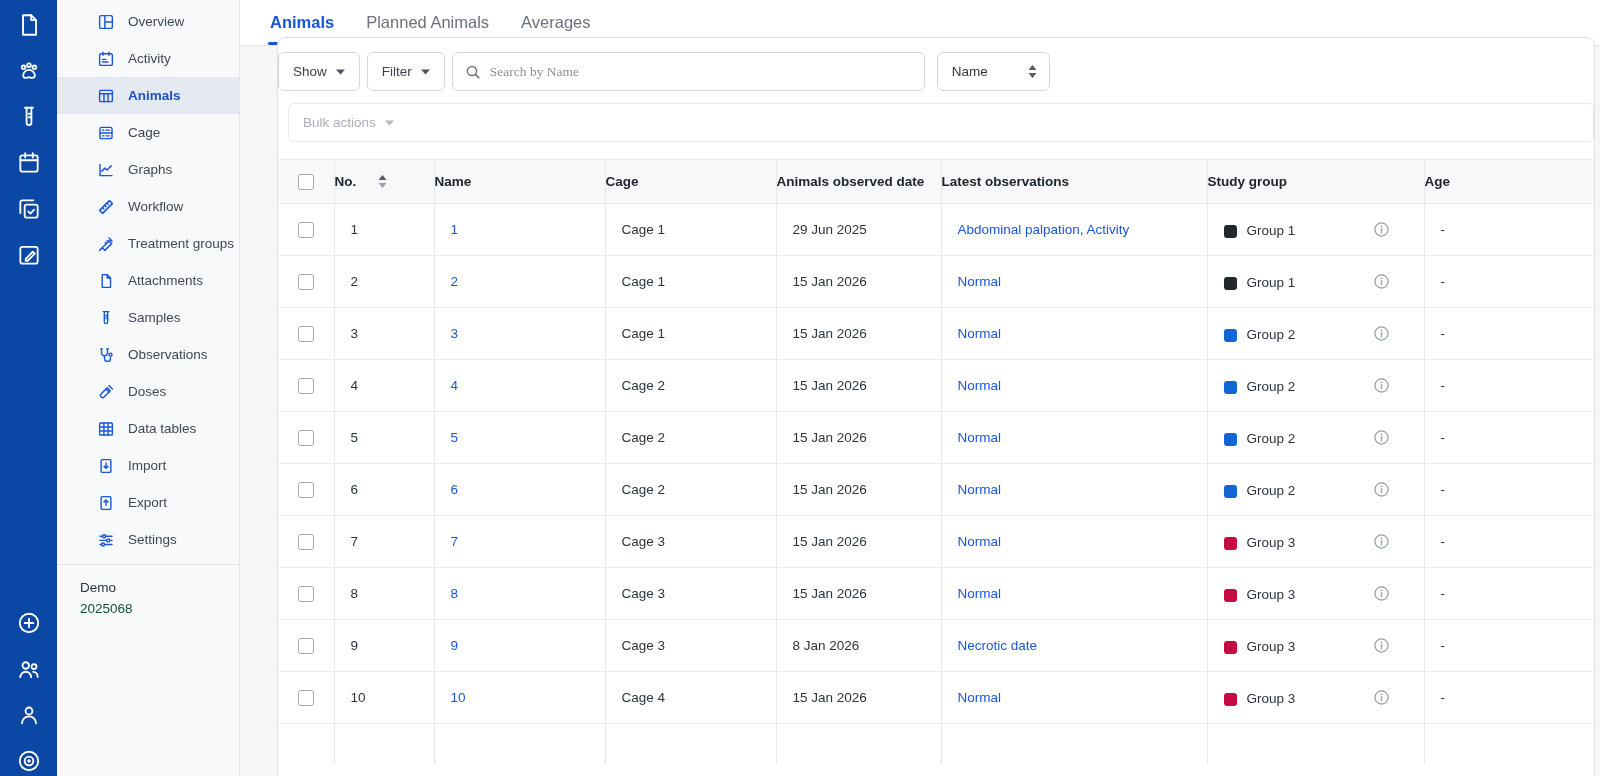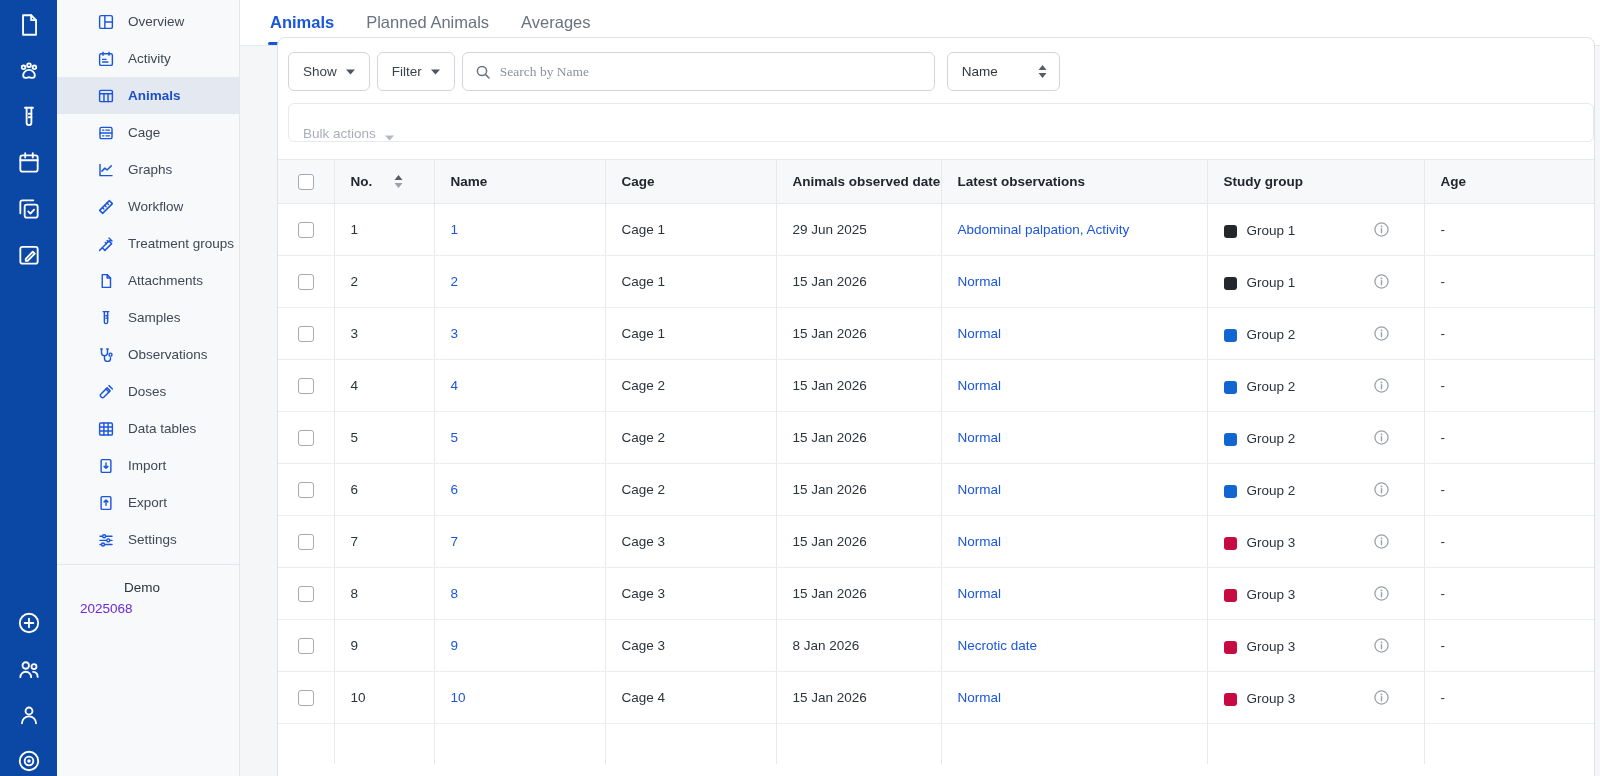--- a/index.html
+++ b/index.html
@@ -16,55 +16,55 @@
 
   
   .sidebar { position:absolute; left:57px; top:0; width:183px; height:776px; background:#f8f9fb;
              border-right:1px solid #e3e6ea; padding-top:3px; }
   .sb-item { height:37px; display:flex; align-items:center; gap:13px; padding-left:40px; cursor:pointer;
              font-size:13.5px; color:#3f4854; white-space:nowrap; }
   .sb-item svg { width:18px; height:18px; stroke:#1a56db; fill:none; stroke-width:1.9; stroke-linecap:round; stroke-linejoin:round; flex:none; }
   .sb-item.active { background:#e4e8f0; color:#1b50c8; font-weight:700; }
   .sb-divider { border-top:1px solid #e3e6ea; margin-top:6px; }
   .sb-footer { padding:15px 0 0 23px; font-size:13.5px; }
-  .sb-project-name { color:#2b333d; margin-bottom:6px;margin-left:44px; }
-  .sb-project-code { color:#6d28d9; }
+  .sb-project-name { color:#2b333d; margin-bottom:6px; }
+  .sb-project-code { color:#14532d; }
 
   
   .main { position:absolute; left:240px; top:0; width:1360px; height:776px; }
   .tabbar { height:46px; background:#ffffff; border-bottom:1px solid #e4e7ec; display:flex; align-items:stretch; padding-left:30px; }
   .tab { position:relative; display:flex; align-items:center; margin-right:32px; font-size:16.5px; color:#6a7280; cursor:pointer; }
   .tab.active { color:#1a56db; font-weight:700; }
   .tab.active::after { content:""; position:absolute; left:-2px; right:-2px; bottom:0; height:3px; background:#1a56db; border-radius:2px; }
 
   .card { position:absolute; left:37px; top:37px; width:1318px; height:900px; background:#ffffff;
           border:1px solid #dfe3e8; border-radius:8px; }
 
   
-  .toolbar-row1 { display:flex; align-items:center; margin:14px 10px 0 10px; gap:7px; }
+  .toolbar-row1 { display:flex; align-items:center; margin:14px 10px 0 0; gap:7px; }
   .btn { height:39px; display:flex; align-items:center; gap:9px; padding:0 14px; background:#ffffff;
          border:1px solid #d2d6dc; border-radius:6px; font-size:13.5px; color:#3a424c; cursor:pointer; white-space:nowrap; }
   .btn .caret { width:9px; height:6px; }
-  .btn.disabled { border-color:#e7e9ed; color:#a8aeb8; cursor:default; margin:12px 0 4px 10px;align-items:flex-end; }
+  .btn.disabled { border-color:#e7e9ed; color:#a8aeb8; cursor:default; margin:12px 0 4px 10px; }
   .search-box { width:473px; height:39px; display:flex; align-items:center; gap:9px; padding:0 12px;
                 border:1px solid #d2d6dc; border-radius:6px; background:#fff; }
   .search-box input { border:none; outline:none; flex:1; font-size:13.5px; font-family:Liberation Serif, serif; color:#2b333d; background:transparent; }
   .search-box input::placeholder { color:#8b929c; }
   .sort-select { width:113px; height:39px; margin-left:5px; display:flex; align-items:center; justify-content:space-between;
                  padding:0 12px 0 14px; border:1px solid #d2d6dc; border-radius:6px; font-size:13.5px; color:#30373f; cursor:pointer; }
 
   
   .tablewrap { margin-top:17px; }
   table { width:100%; border-collapse:collapse; table-layout:fixed; }
   col.c-check{width:56px;} col.c-no{width:100px;} col.c-name{width:171px;} col.c-cage{width:171px;}
   col.c-date{width:165px;} col.c-obs{width:266px;} col.c-group{width:217px;} col.c-age{width:170px;}
   th, td { border-left:1px solid #e6e9ed; text-align:left; font-size:13.5px; vertical-align:middle; }
   th:first-child, td:first-child { border-left:none; }
   thead th { background:#f7f8f9; height:44px; border-top:1px solid #e6e9ed; border-bottom:1px solid #e6e9ed;
-             font-weight:700; color:#21262e; padding-left:16px; }
+             font-weight:700; color:#21262e; }
   tbody td { height:52px; border-bottom:1px solid #eaedf1; color:#2b333d; padding-left:16px; background:#fff; }
   th.checkcell, td.checkcell { padding-left:0; text-align:center; }
   .checkbox { display:inline-block; width:16px; height:16px; border:1.5px solid #a3aab4; border-radius:3px; background:#fff; vertical-align:middle; cursor:pointer; }
   .th-flex { display:flex; align-items:center; gap:22px; }
   .sorter { width:9px; height:13px; }
   a.cell-link { color:#1a56db; text-decoration:none; cursor:pointer; }
   .group-cell { display:flex; align-items:flex-end; }
   .swatch { width:13px; height:13px; border-radius:3px; margin-right:10px; flex:none; }
   .info { margin-left:auto; margin-right:34px; width:17px; height:17px; flex:none; cursor:pointer; }
   .info svg { width:17px; height:17px; stroke:#98a0ab; fill:none; stroke-width:1.5; stroke-linecap:round; }

